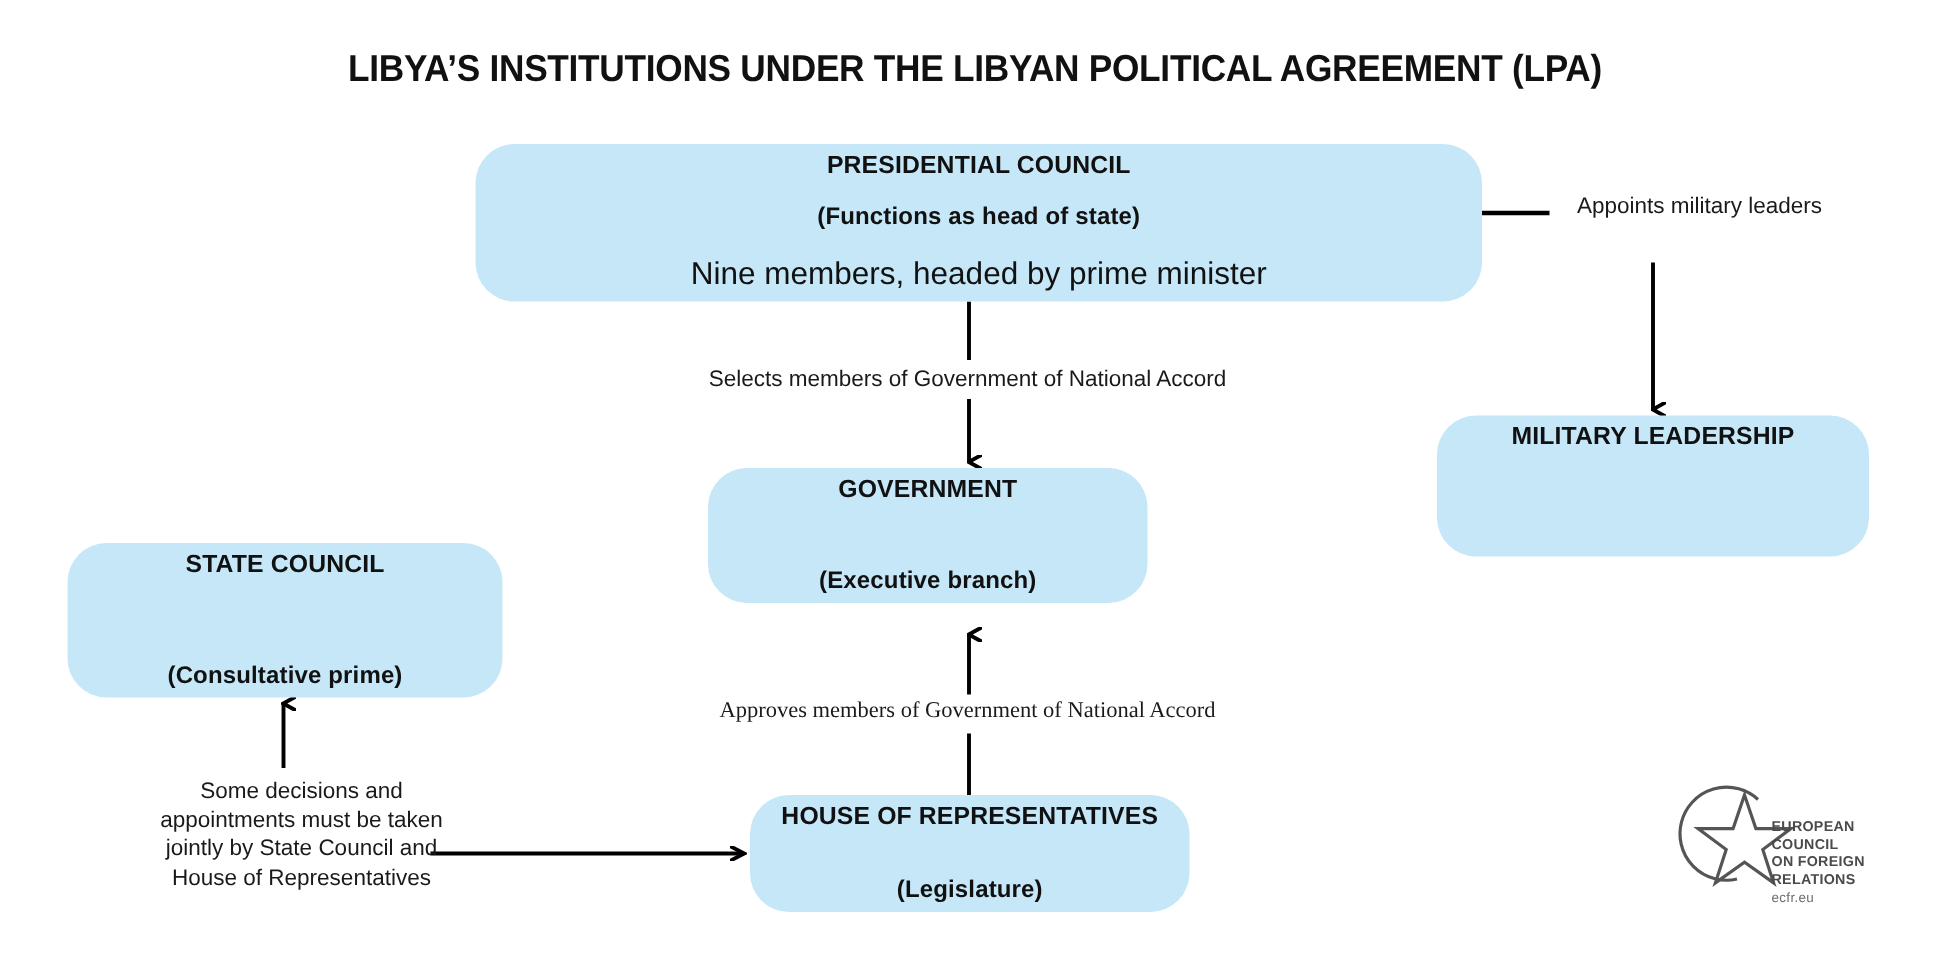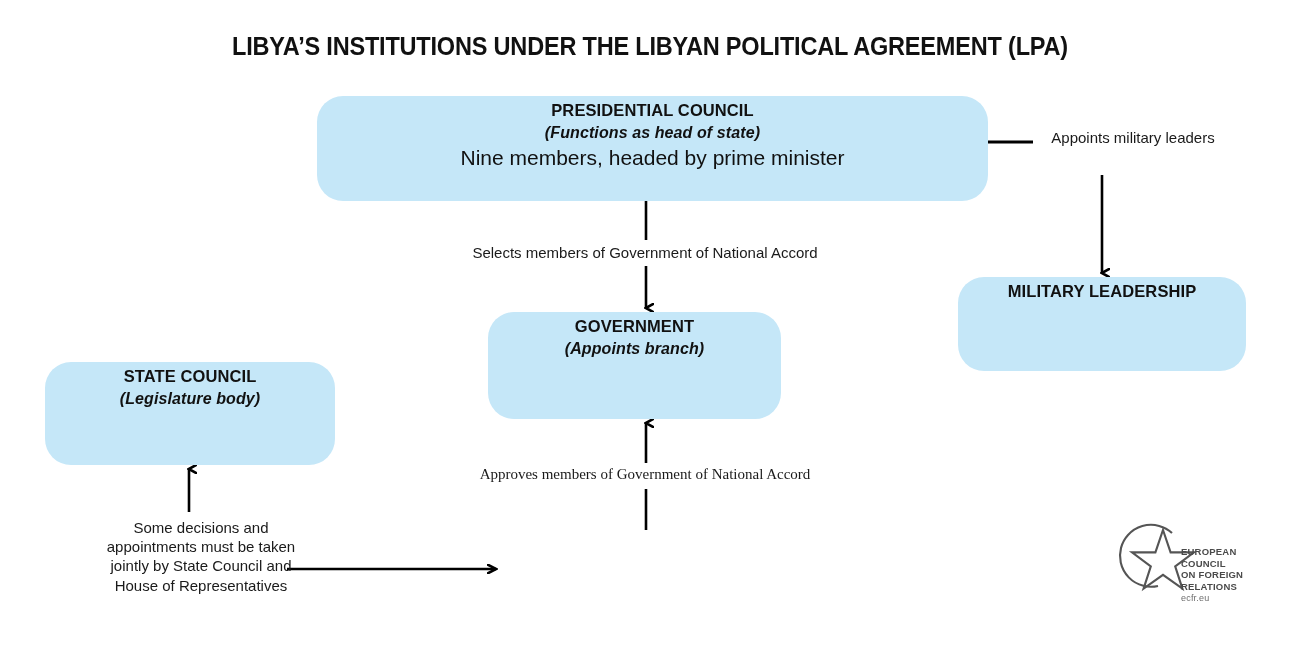--- a/index.html
+++ b/index.html
@@ -42,48 +42,47 @@
   }
 
   .node {
     position: absolute;
     background: #c5e7f8;
     border-radius: 26px;
     box-sizing: border-box;
     display: flex;
     flex-direction: column;
     align-items: center;
-    justify-content: flex-start;
+    justify-content: space-between;
     text-align: center;
     color: #111111;
     padding: 4px 14px;
   }
   .node .l1 {
     font-size: 16.5px;
     font-weight: bold;
     letter-spacing: 0.1px;
     line-height: 1.32;
   }
   .node .l2 {
     font-size: 16px;
     font-weight: bold;
     letter-spacing: 0.1px;
     line-height: 1.32;
-    font-style: italic;
   }
   .node .l3 {
     font-size: 21px;
     font-weight: normal;
     line-height: 1.34;
     margin-top: 1px;
   }
 
   #node-presidential-council { left: 317px; top: 96px;  width: 671px; height: 105px; }
   #node-military-leadership  { left: 958px; top: 277px; width: 288px; height: 94px;  }
-  #node-gna                  { left: 488px; top: 312px; width: 293px; height: 107px; }
+  #node-gna                  { left: 472px; top: 312px; width: 293px; height: 90px; }
   #node-state-council        { left: 45px;  top: 362px; width: 290px; height: 103px; }
   #node-hor                  { left: 500px; top: 530px; width: 293px; height: 78px;  }
 
   .edge-label {
     position: absolute;
     text-align: center;
     font-size: 15px;
     line-height: 1.28;
     color: #1a1a1a;
   }
@@ -157,28 +156,32 @@
   </svg>
 
   <div class="node" id="node-presidential-council">
     <div class="l1">PRESIDENTIAL COUNCIL</div>
     <div class="l2">(Functions as head of state)</div>
     <div class="l3">Nine members, headed by prime minister</div>
   </div>
 
   <div class="node" id="node-gna">
     <div class="l1">GOVERNMENT</div>
-    <div class="l2">(Appoints branch)</div>
+    <div class="l2">(Executive branch)</div>
   </div>
 
   <div class="node" id="node-state-council">
     <div class="l1">STATE COUNCIL</div>
-    <div class="l2">(Legislature body)</div>
+    <div class="l2">(Consultative prime)</div>
   </div>
 
+  <div class="node" id="node-hor">
+    <div class="l1">HOUSE OF REPRESENTATIVES</div>
+    <div class="l2">(Legislature)</div>
+  </div>
 
   <div class="node" id="node-military-leadership">
     <div class="l1">MILITARY LEADERSHIP</div>
   </div>
 
   <div class="edge-label" id="label-selects">Selects members of Government of National Accord</div>
   <div class="edge-label" id="label-approves">Approves members of Government of National Accord</div>
   <div class="edge-label" id="label-joint">Some decisions and appointments must be taken jointly by State Council and House of Representatives</div>
   <div class="edge-label" id="label-appoints">Appoints military leaders</div>
 

